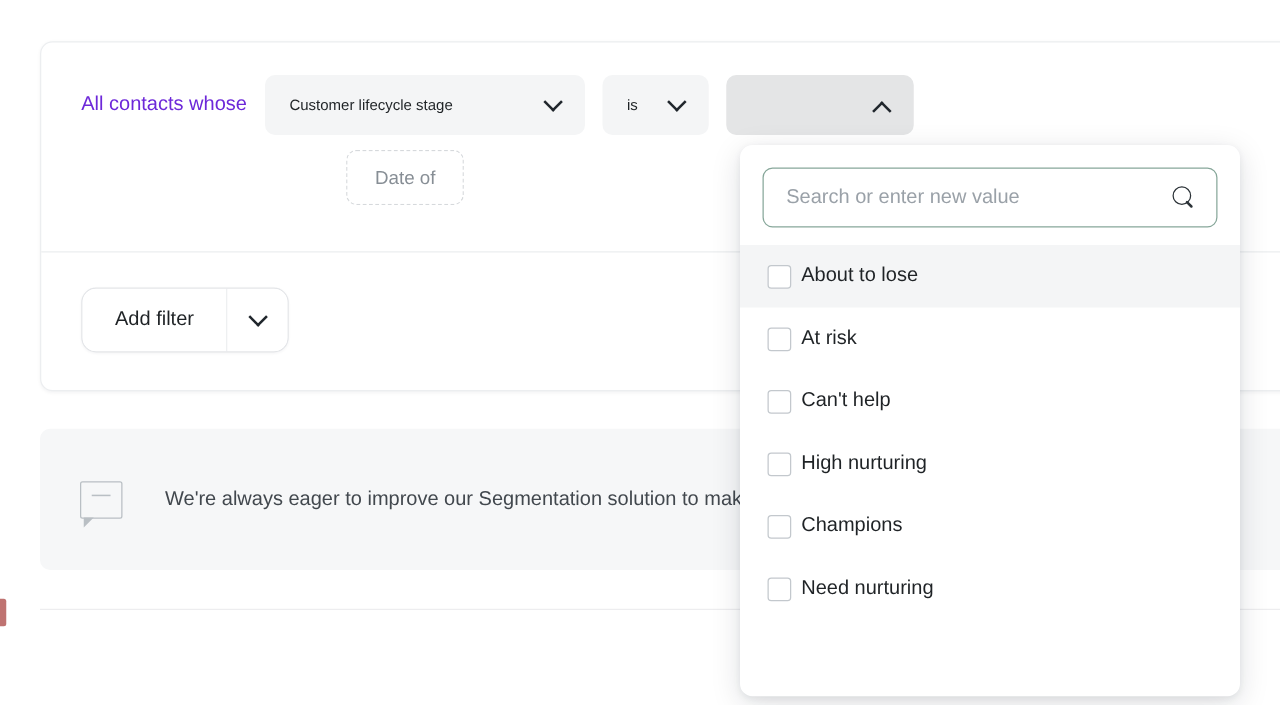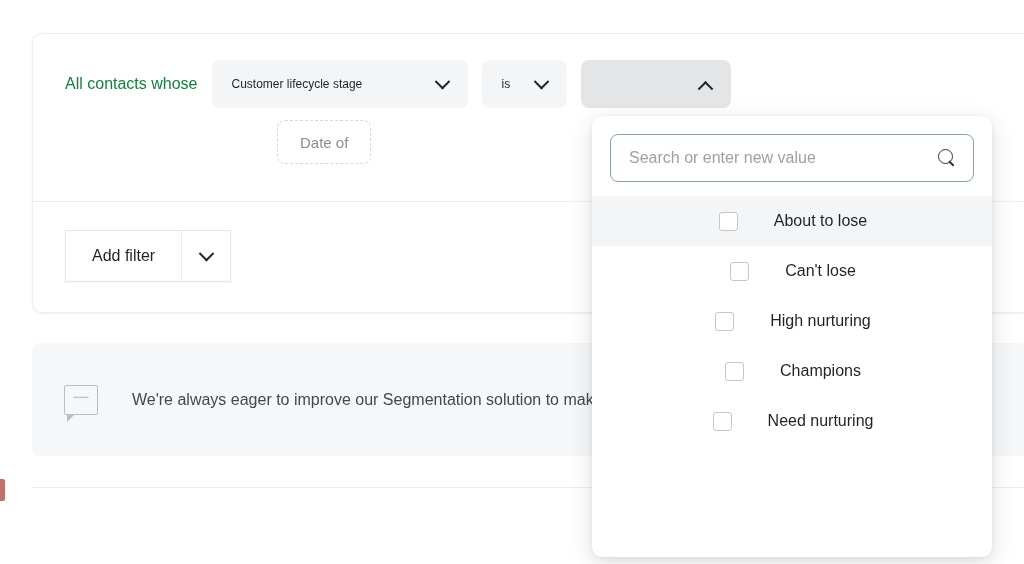--- a/index.html
+++ b/index.html
@@ -48,21 +48,21 @@
 
   .cond-line {
     display: flex;
     align-items: center;
     gap: 14px;
     flex-wrap: wrap;
   }
 
   .cond-label {
     font-size: 16px;
-    color: #15803d;
+    color: #6d28d9;
     white-space: nowrap;
     line-height: 20px;
   }
 
   .pill {
     display: inline-flex;
     align-items: center;
     justify-content: space-between;
     gap: 16px;
     height: 48px;
@@ -130,21 +130,21 @@
   }
 
   .addfilter-row {
     padding: 28px 32px 30px 32px;
   }
 
   .split-btn {
     display: inline-flex;
     align-items: stretch;
     border: 1px solid #e3e5e8;
-    border-radius: 0;
+    border-radius: 12px;
     background: #fff;
     box-shadow: 0 1px 2px rgba(16,24,40,.04);
     overflow: hidden;
   }
   .split-main {
     padding: 0 26px;
     height: 50px;
     display: flex;
     align-items: center;
     font-size: 16px;
@@ -285,25 +285,24 @@
   }
 
   .dd-list {
     flex: 1;
     overflow: hidden;
   }
 
   .dd-item {
     display: flex;
     align-items: center;
-    gap: 36px;
+    gap: 8px;
     height: 50px;
     padding: 0 20px 0 22px;
     cursor: pointer;
-    justify-content: center;
   }
   .dd-item.hovered { background: #f4f5f6; }
 
   .cbox {
     width: 19px; height: 19px;
     border: 1.3px solid #c3c8cd;
     border-radius: 3px;
     background: #fff;
     flex: none;
   }
@@ -382,24 +381,28 @@
     </div>
   </div>
 
   <div class="dd-list">
 
     <div class="dd-item hovered">
       <span class="cbox"></span>
       <span class="dd-label">About to lose</span>
     </div>
 
-
     <div class="dd-item">
       <span class="cbox"></span>
-      <span class="dd-label">Can't lose</span>
+      <span class="dd-label">At risk</span>
+    </div>
+
+    <div class="dd-item">
+      <span class="cbox"></span>
+      <span class="dd-label">Can't help</span>
     </div>
 
 
     <div class="dd-item">
       <span class="cbox"></span>
       <span class="dd-label">High nurturing</span>
     </div>
 
     <div class="dd-item">
       <span class="cbox"></span>

